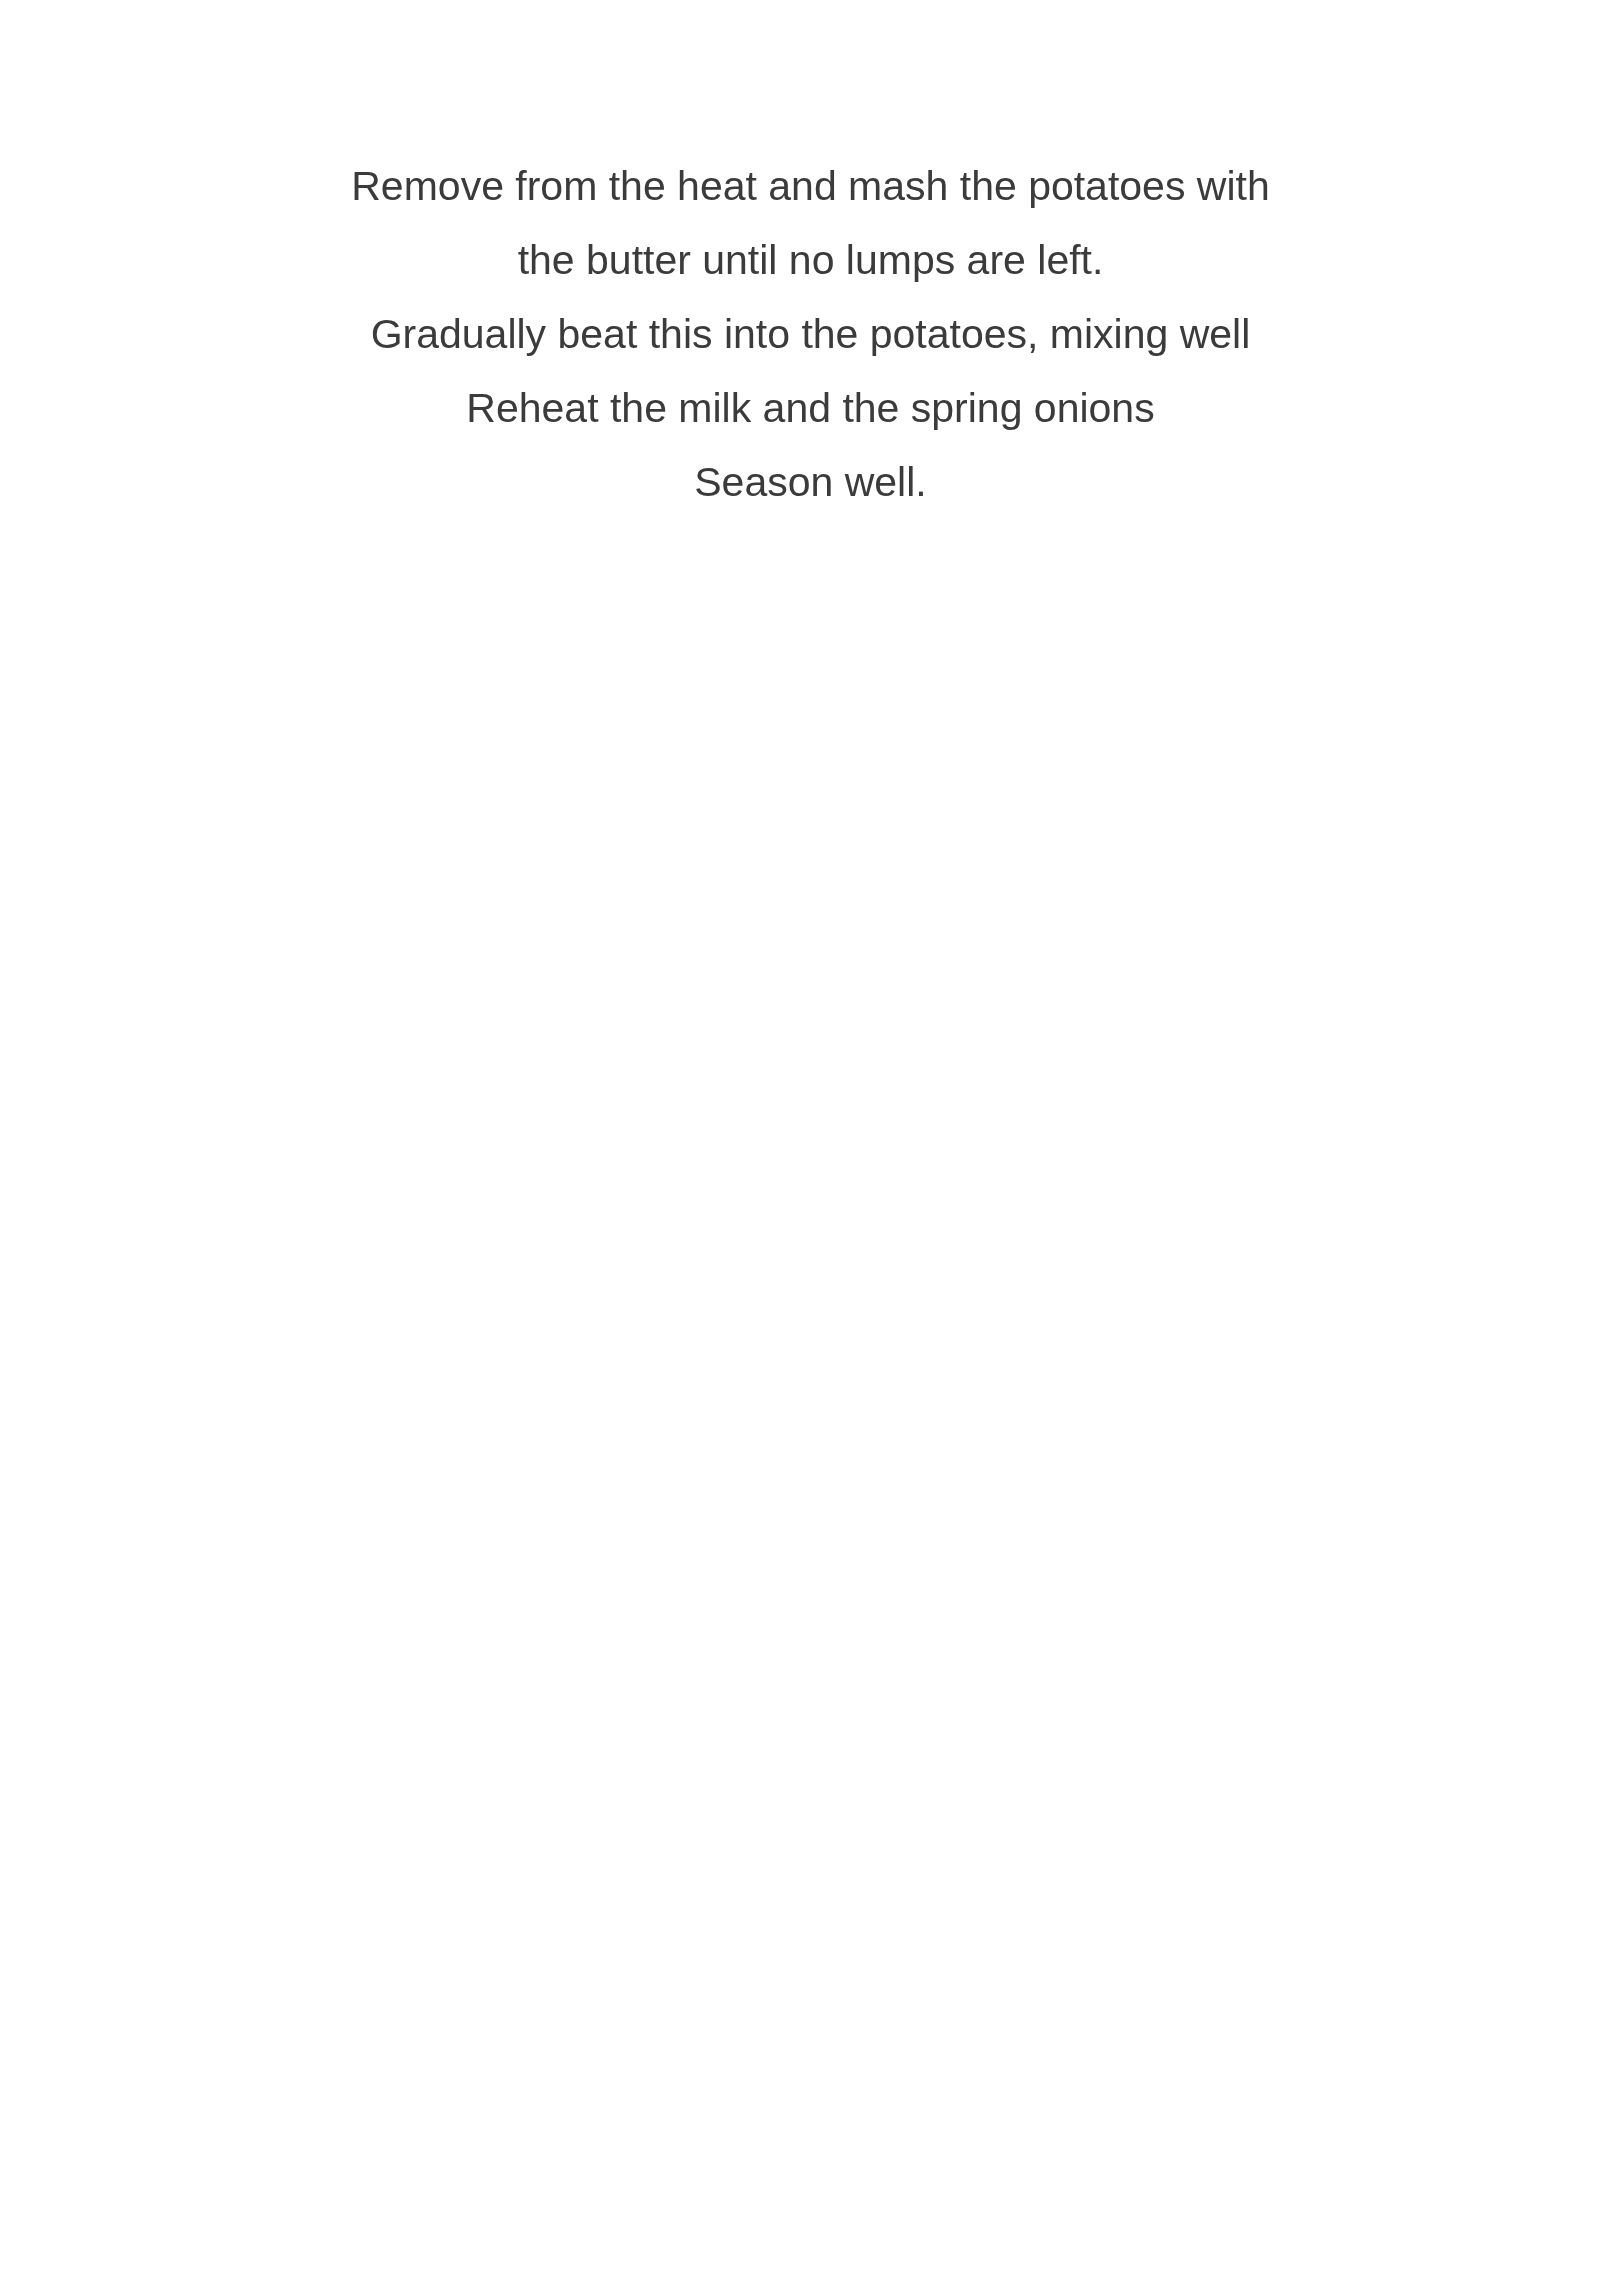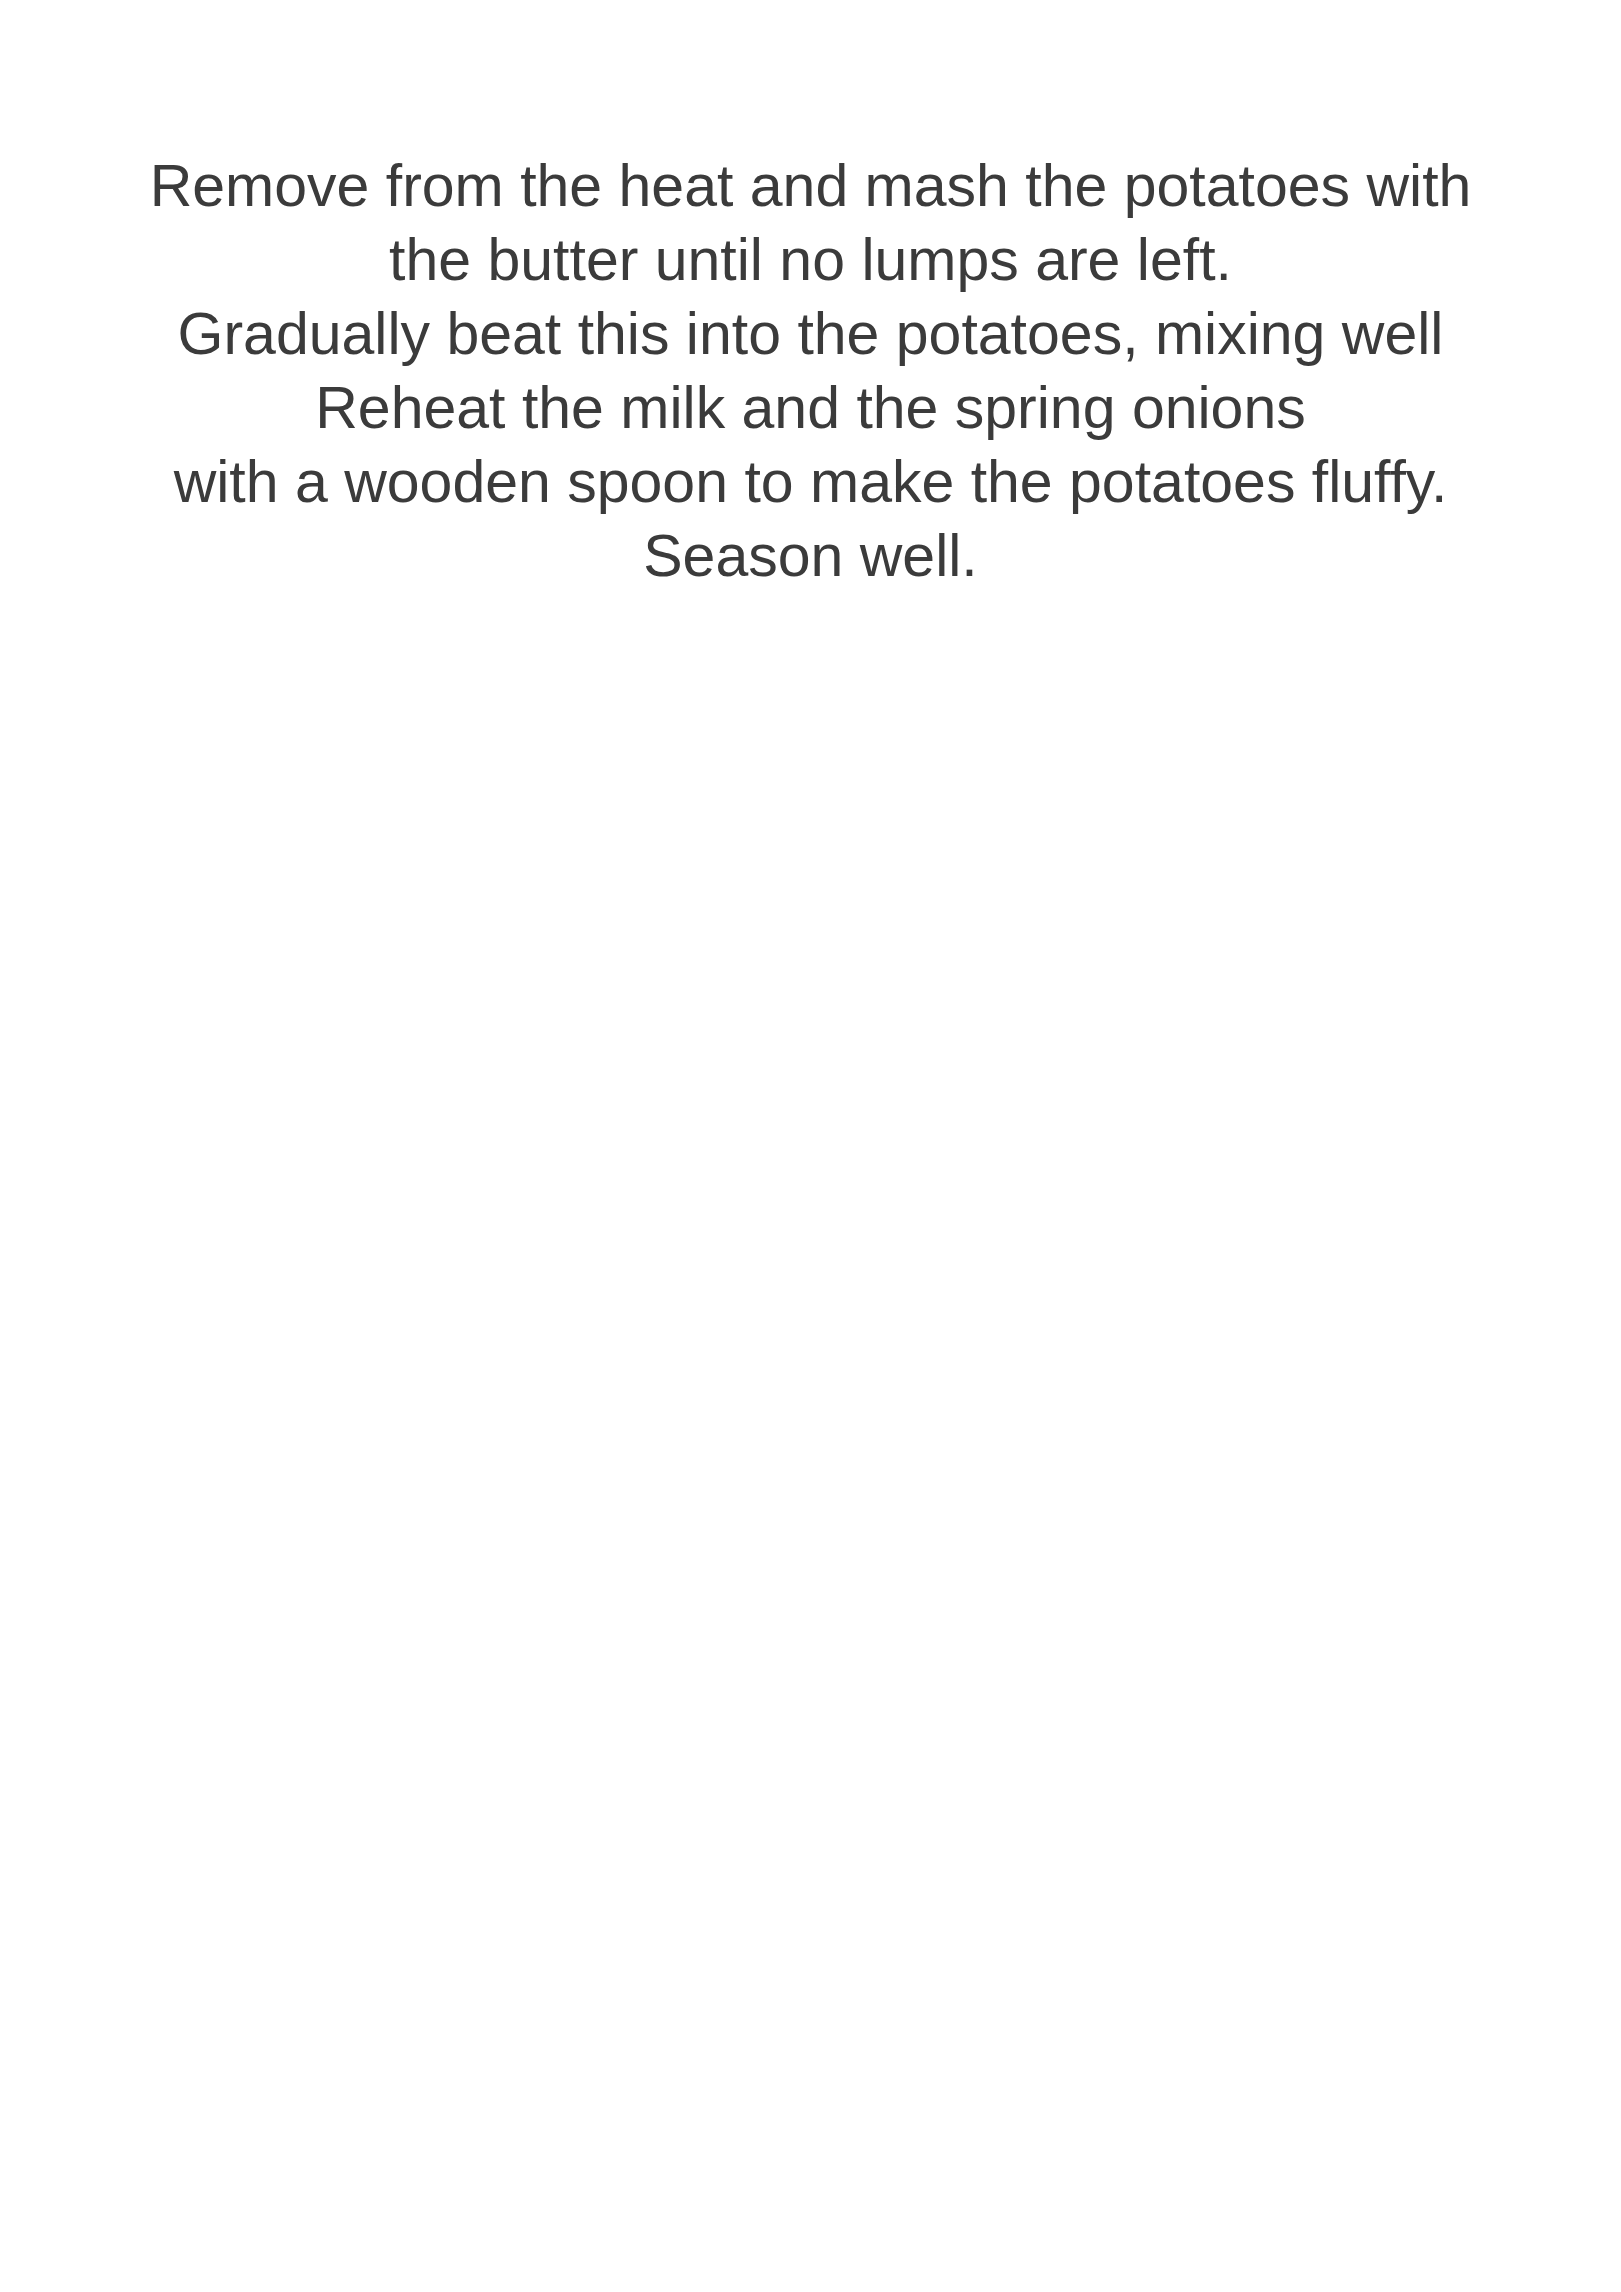--- a/index.html
+++ b/index.html
@@ -15,35 +15,34 @@
     overflow: hidden;
     font-family: "Liberation Sans", sans-serif;
   }
   .text-block {
     position: absolute;
     top: 149px;
     left: 0;
     width: 1621px;
     text-align: center;
     color: #3b3b3b;
-    font-size: 59px;
+    font-size: 41px;
     line-height: 74px;
     font-weight: 500;
     letter-spacing: 0px;
   }
   .instruction-line {
     white-space: nowrap;
   }
 </style>
 </head>
 <body>
 
 <div class="page">
   <div class="text-block">
     <div class="instruction-line">Remove from the heat and mash the potatoes with</div>
     <div class="instruction-line">the butter until no lumps are left.</div>
     <div class="instruction-line">Gradually beat this into the potatoes, mixing well</div>
     <div class="instruction-line">Reheat the milk and the spring onions</div>
-    <div class="instruction-line">with a wooden spoon to make the potatoes fluffy.</div>
     <div class="instruction-line">Season well.</div>
   </div>
 </div>
 
 
 </body></html>

